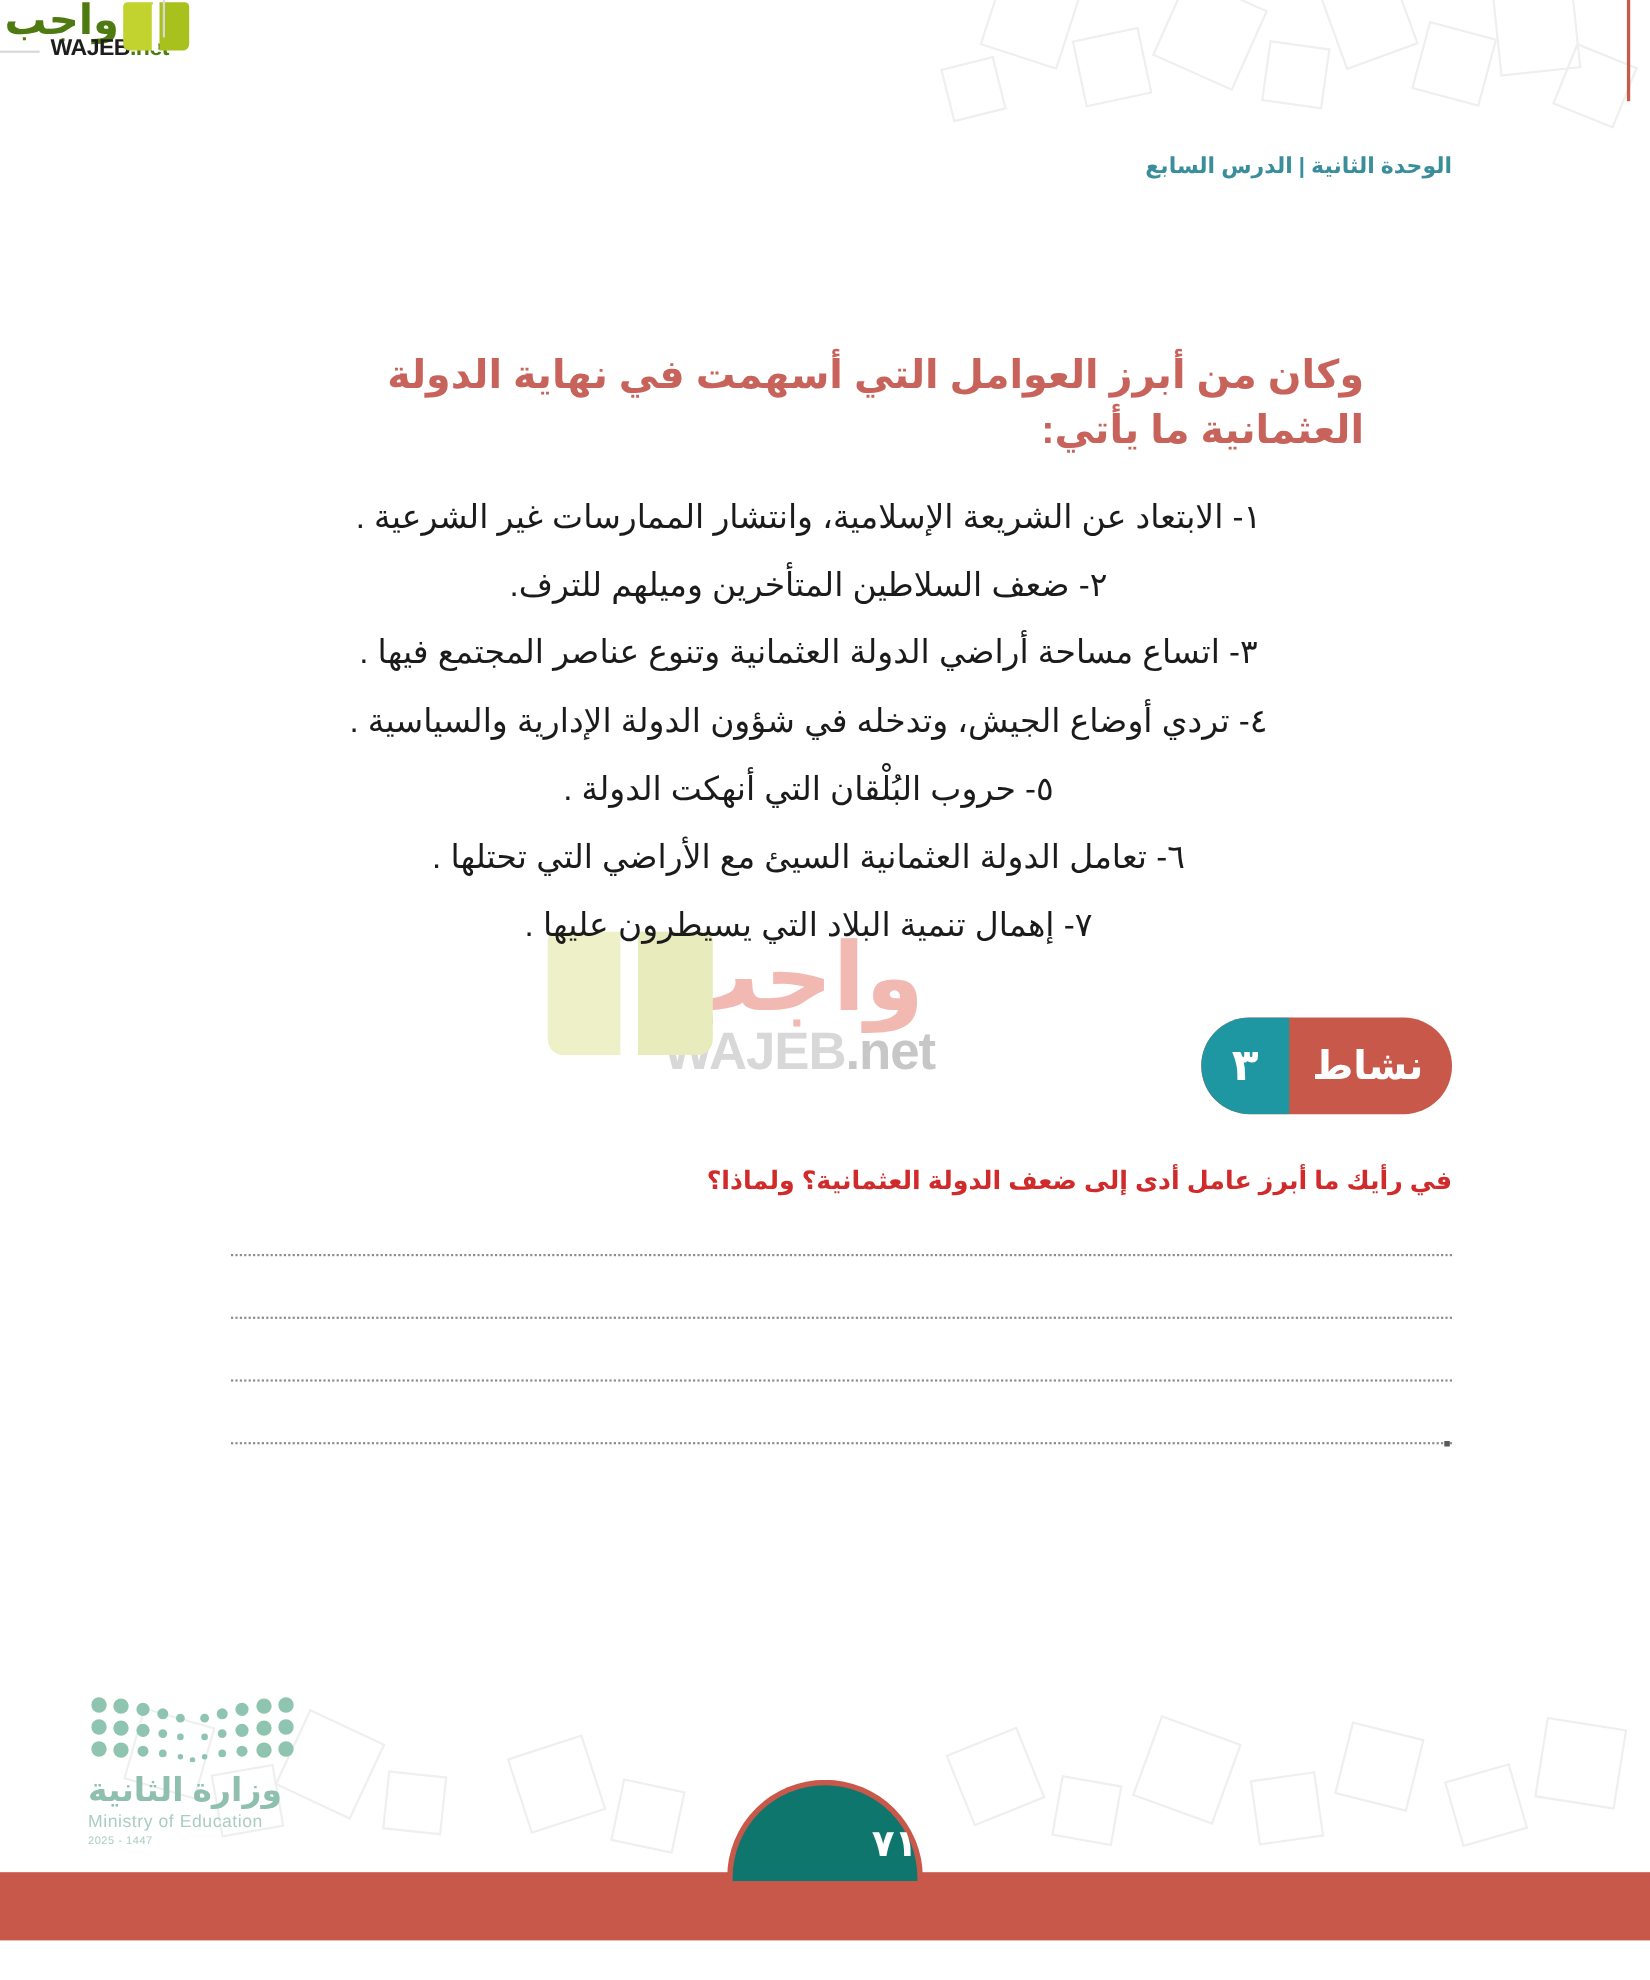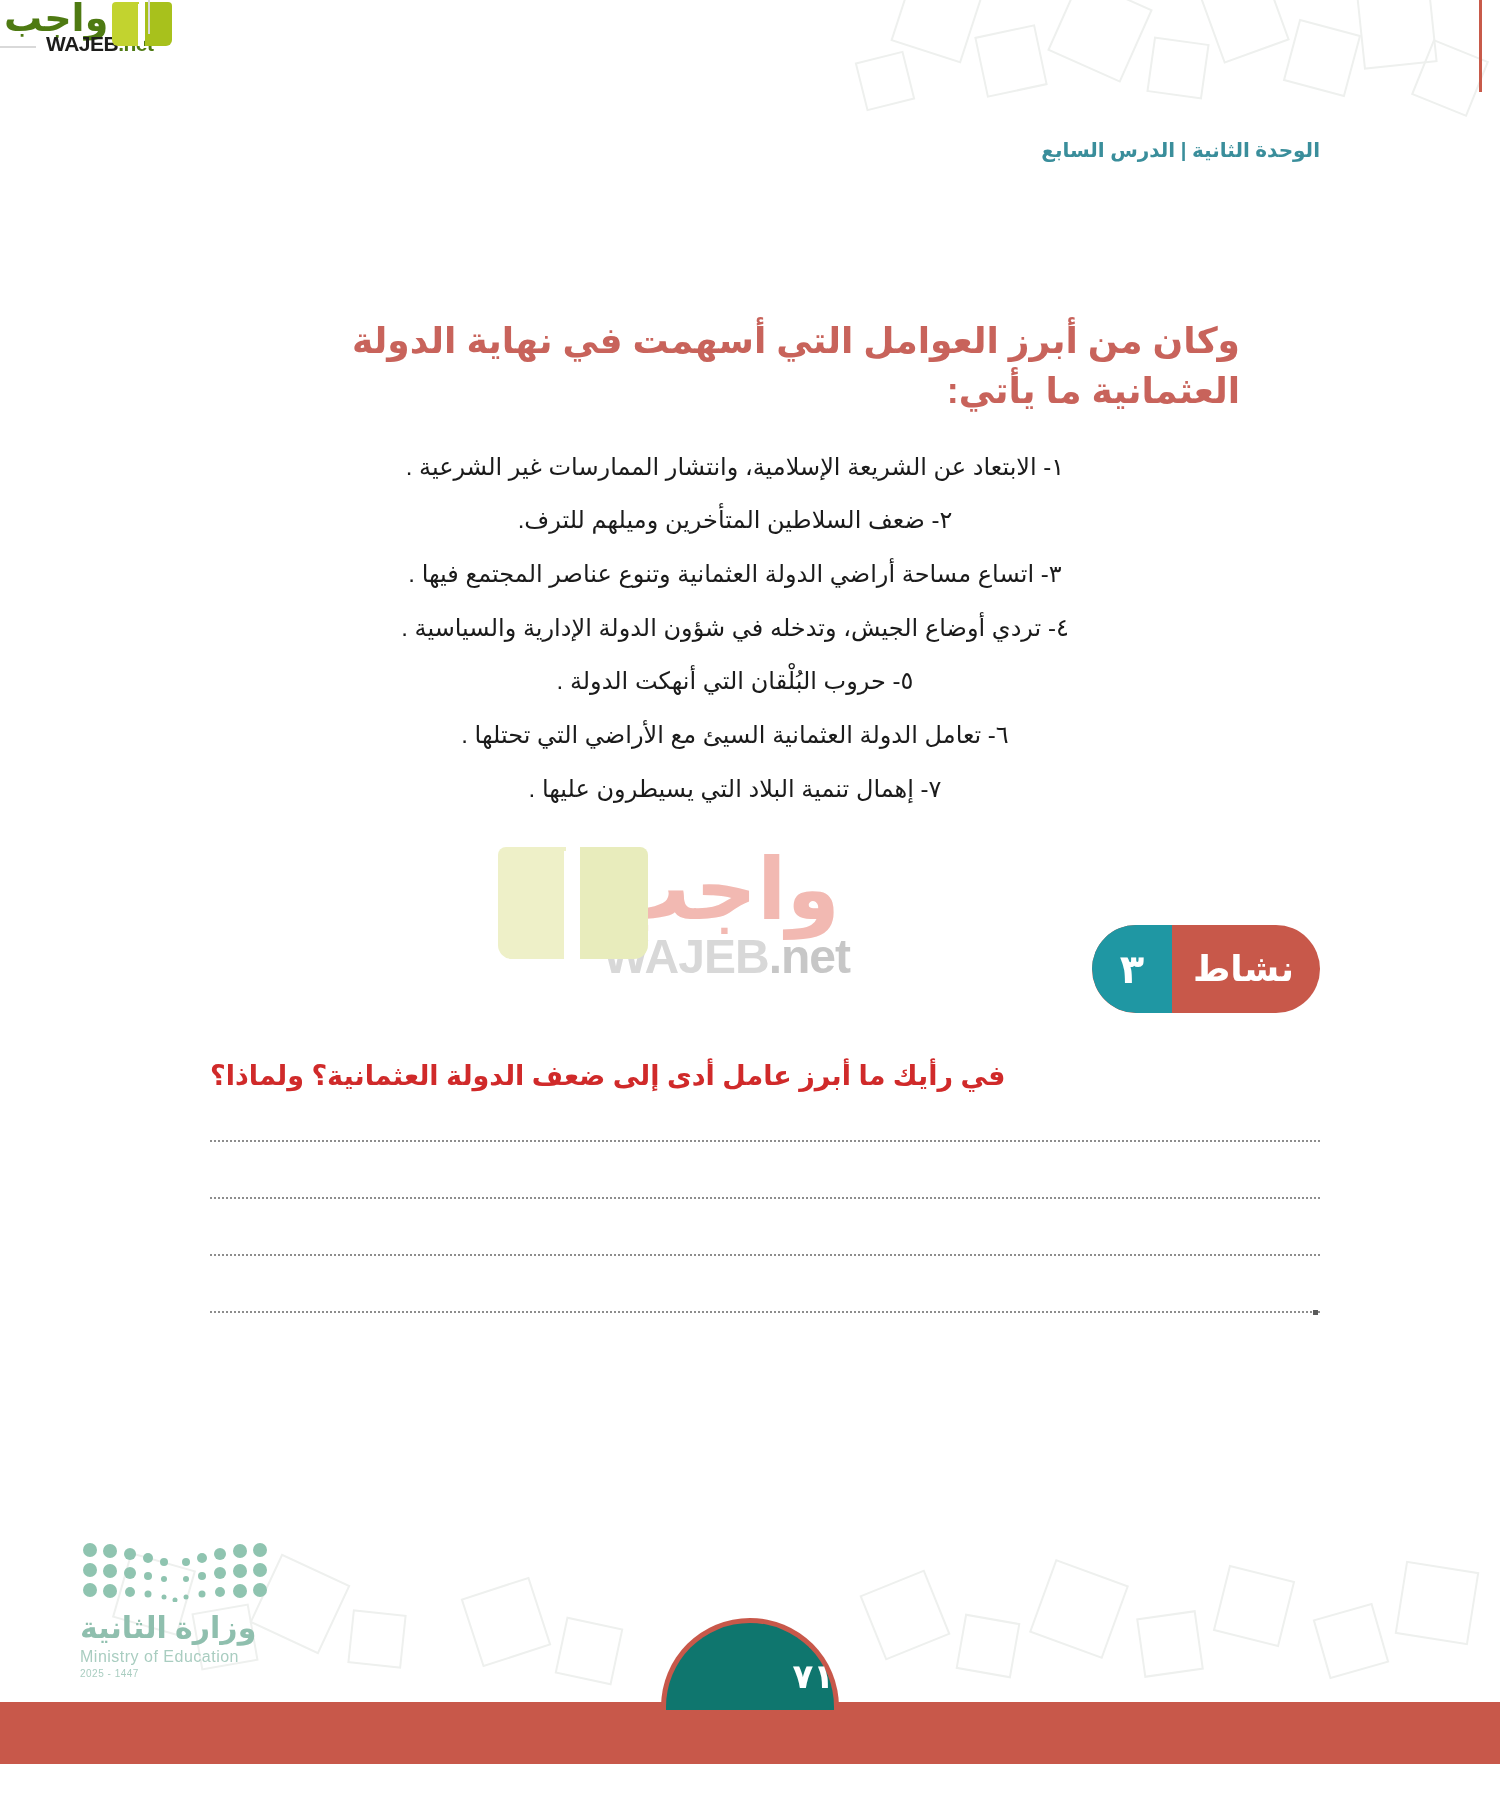--- a/index.html
+++ b/index.html
@@ -130,21 +130,21 @@
   .lead-title {
     font-size: 36px;
     font-weight: bold;
     color: #c8635b;
     line-height: 1.4;
     margin: 0 0 34px 0;
     letter-spacing: 0px;
   }
   .fact-list { list-style: none; margin: 0; padding: 0; }
   .fact-list li {
-    font-size: 24px;
+    font-size: 30px;
     color: #1b1b1b;
     line-height: 1.36;
     margin-bottom: 21px;
     text-align: center;
     white-space: nowrap;
   }
 
   
   .wm-center {
     position: absolute;
@@ -231,22 +231,22 @@
     color: #ffffff;
     line-height: 1;
   }
 
   
   .question {
     position: absolute;
     top: 1060px;
     right: 180px;
     width: 1110px;
-    text-align: left;
-    font-size: 27px;
+    text-align: right;
+    font-size: 23px;
     font-weight: bold;
     color: #d02a2a;
     direction: rtl;
     z-index: 5;
   }
 
   
   .answer-lines {
     position: absolute;
     top: 1140px;

